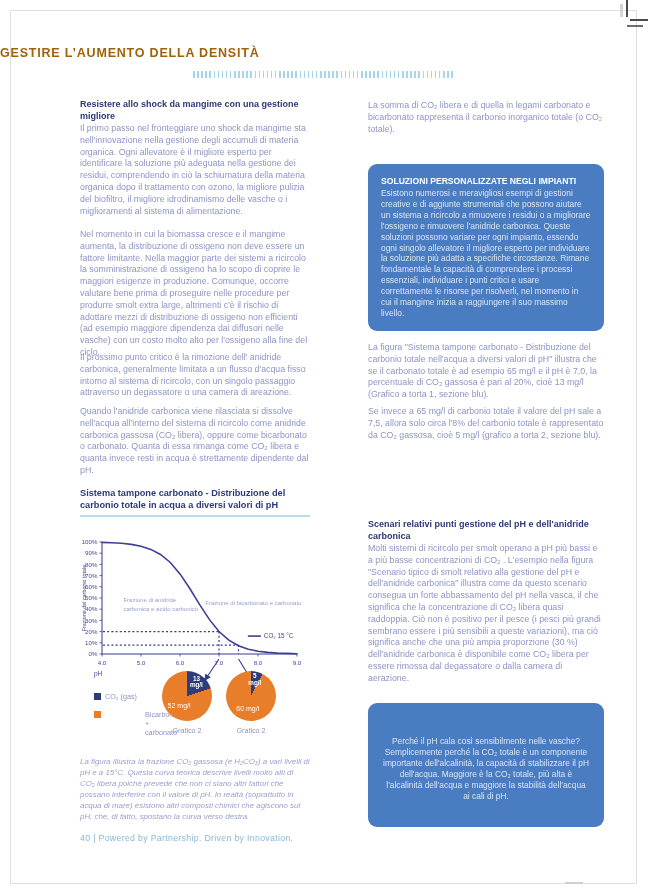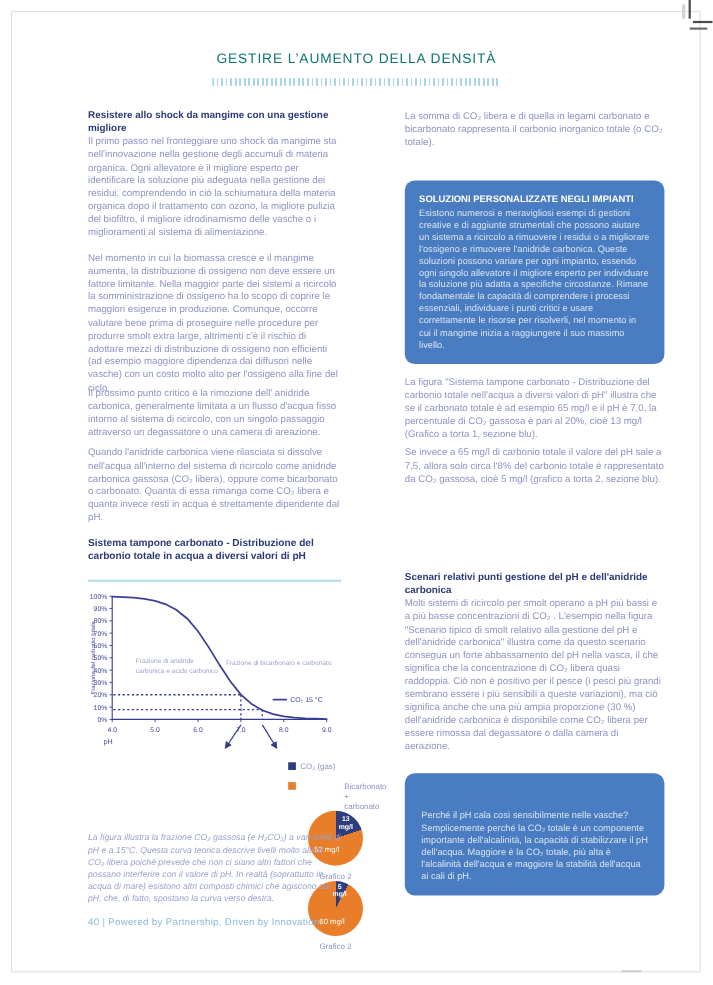--- a/index.html
+++ b/index.html
@@ -4,39 +4,39 @@
 <style>
   * { margin:0; padding:0; box-sizing:border-box; }
   html,body { background:#ffffff; }
   .page {
     position:relative; width:648px; height:895px; background:#fff; overflow:hidden;
     font-family:"Liberation Sans","DejaVu Sans",sans-serif;
   }
   .trim { position:absolute; left:10px; top:10px; width:627px; height:874px;
           border:1px solid #e0e0e0; pointer-events:none; }
   .cropmark { position:absolute; }
-  .doc-title { position:absolute; top:46px; left:0; width:100%; text-align:center;
-    font-size:12.5px; font-weight:normal; letter-spacing:0.8px; color:#0f766e; }
+  .doc-title { position:absolute; top:46px; left:0; width:100%; text-align:left;
+    font-size:12.5px; font-weight:bold; letter-spacing:0.8px; color:#a16207; }
   .dotline { position:absolute; top:71px; left:193px; width:262px; height:7px;
     background:repeating-linear-gradient(90deg,#a9d5e8 0 1.5px,transparent 1.5px 4.1px); }
   .blk { position:absolute; }
   .colL { left:80px; width:230px; }
   .colR { left:332px; width:236px;margin-left:36px; }
   .body-p { font-size:8.8px; line-height:11.8px; color:#8d94c4; }
   .hdg { font-size:9px; line-height:11.5px; font-weight:bold; color:#2b3a78; }
   .chart-title { font-size:9.2px; line-height:11.5px; font-weight:bold; color:#2b3a78;
-    border-bottom:2px solid #b7dcec; padding-bottom:16px; }
+    border-bottom:2px solid #b7dcec; padding-bottom:4px; }
   .bluebox { background:#4a7cc1; border-radius:9px; padding:12px 13px; }
   .bluebox .bb-title { font-size:8.6px; font-weight:bold; color:#ffffff; line-height:11px; margin-bottom:1px; }
   .bluebox .bb-body { font-size:8.4px; line-height:10.9px; color:#d9e5f3; }
-  .bluebox.pad-big { padding:33px 15px 13px 15px; }
+  .bluebox.pad-big { padding:33px 15px 26px 15px;text-align:center; }
   .caption { font-size:7.9px; line-height:10.9px; font-style:italic; color:#9aa1cd; }
   .footer { font-size:8.8px; color:#88b8d7; letter-spacing:0.3px; }
   svg text { font-family:"Liberation Sans","DejaVu Sans",sans-serif; }
-  .pies-row { display:flex; align-items:flex-end;flex-direction:column; }
+  .pies-row { display:flex; align-items:center; }
   .pie-legend { width:82px; padding-left:14px; padding-top:24px; }
   .pleg-item { display:flex; gap:4px; font-size:7.2px; line-height:9px; color:#8d94c4; margin-top:0; }
   .pleg-item + .pleg-item { margin-top:9px;gap:44px; }
   .pleg-sq { width:7px; height:7px; flex:0 0 7px; margin-top:1px; }
   .pleg-item span.lab { white-space:pre-line; }
   .pie-wrap { width:50px; text-align:center; }
   .pie-wrap + .pie-wrap { margin-left:14px; }
   .pie-circle { position:relative; width:50px; height:50px; border-radius:50%; }
   .pie-label { position:absolute; transform:translate(-50%,-50%); color:#fff; text-align:center;
     white-space:pre; font-size:7px; line-height:7.5px; }

